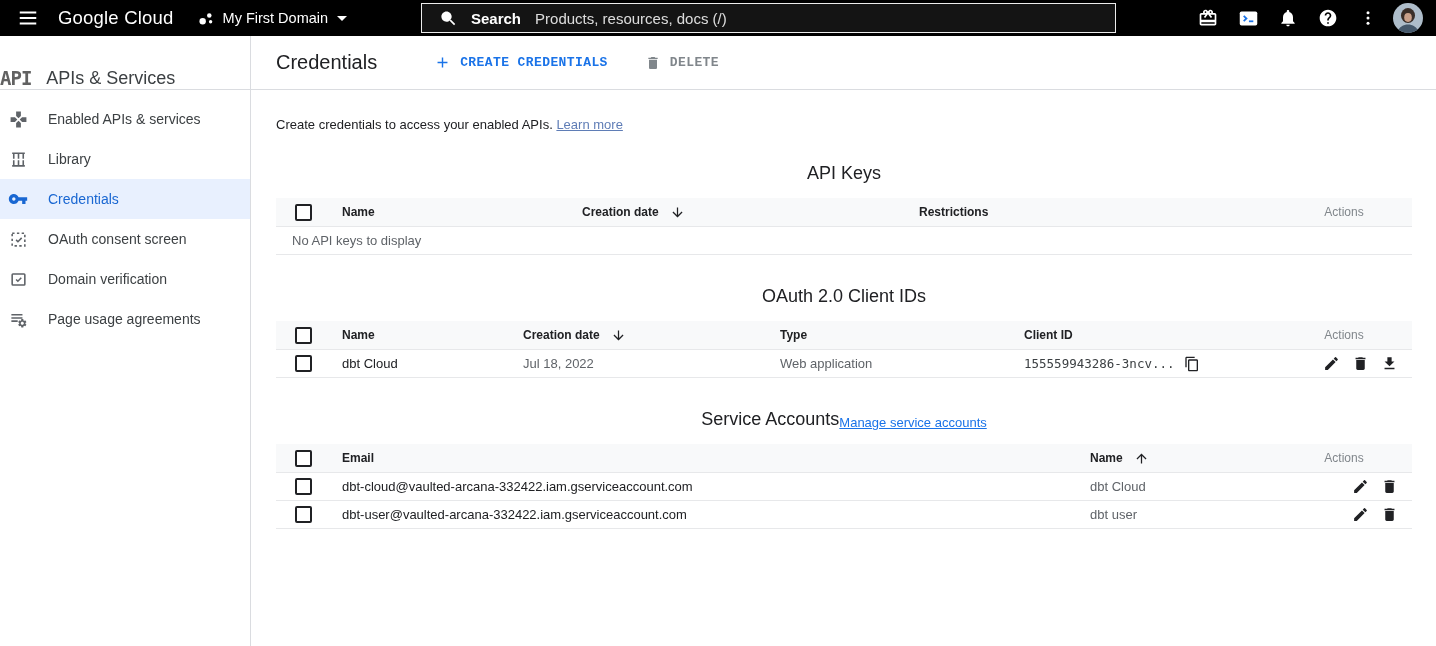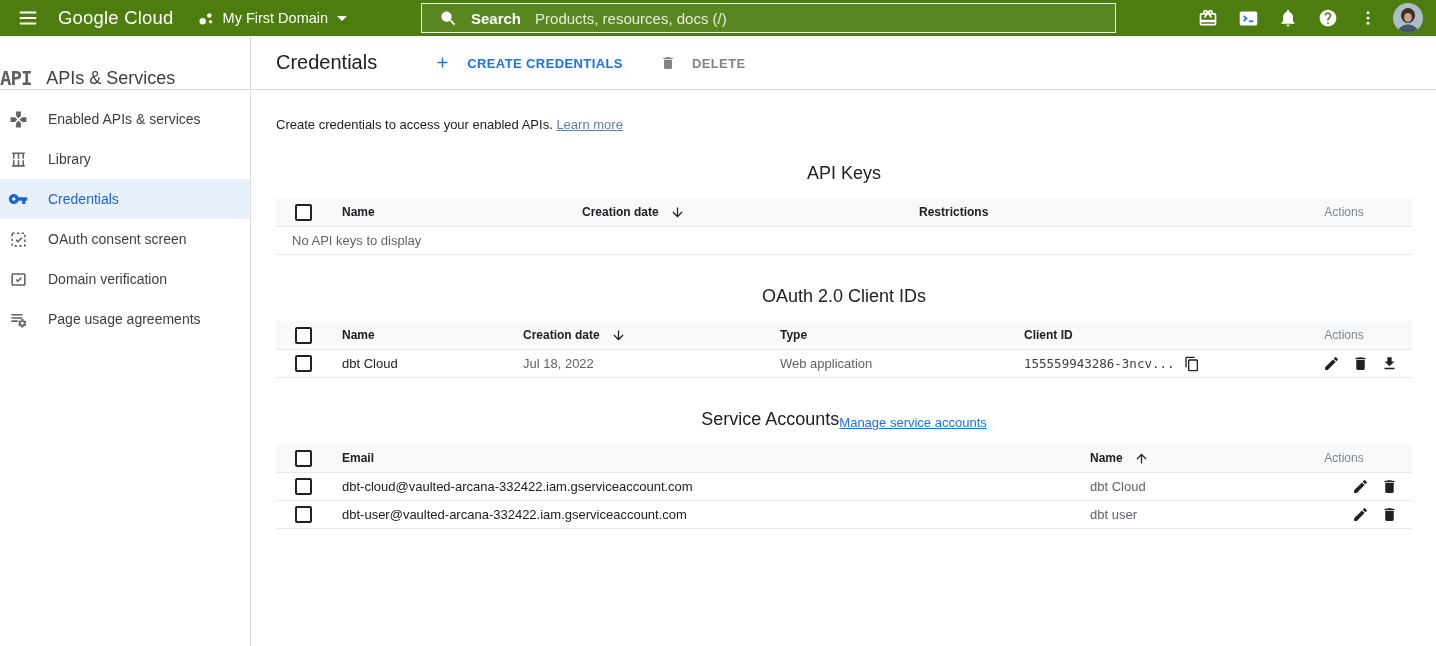--- a/index.html
+++ b/index.html
@@ -1,20 +1,20 @@
 <!DOCTYPE html>
 <html><head>
 <meta charset="utf-8">
 <style>
   * { margin:0; padding:0; box-sizing:border-box; }
   html,body { width:1436px; height:646px; overflow:hidden; background:#fff;
               font-family:"Liberation Sans", sans-serif; color:#202124; }
 
   
-  .topbar { position:relative; height:36px; background:#4d7c0f; display:flex;
+  .topbar { position:relative; height:36px; background:#000000; display:flex;
             align-items:center; color:#fff; }
   .icon-btn { display:flex; align-items:center; justify-content:center;
               background:none; border:none; color:#fff; cursor:pointer; padding:0; }
   .hamburger { margin-left:14px; width:28px; height:28px; }
   .gc-logo { margin-left:16px; font-size:18.5px; font-weight:500; letter-spacing:.2px;
              color:#fff; white-space:nowrap; }
   .project-switcher { margin-left:23px; display:flex; align-items:center; gap:9px;
                       font-size:14.5px; cursor:pointer; white-space:nowrap; }
   .caret-down { width:0; height:0; border-left:5px solid transparent;
                 border-right:5px solid transparent; border-top:5px solid #fff; }
@@ -31,22 +31,22 @@
 
   
   .header-row { height:54px; display:flex; border-bottom:1px solid #dadce0; }
   .sidebar-head { width:251px; flex:none; border-right:1px solid #dadce0;
                   display:flex; align-items:flex-end; }
   .api-glyph { font-family:"DejaVu Sans Mono", monospace; font-weight:bold;
                font-size:19px; color:#616161; letter-spacing:-1px; }
   .sidebar-title { margin-left:15px; font-size:18px; color:#3c4043; white-space:nowrap; }
   .page-head { flex:1; display:flex; align-items:center; }
   .page-title { margin-left:25px; font-size:20px; font-weight:400; color:#202124; }
-  .txt-btn { display:flex; align-items:flex-end; gap:16px; background:none; border:none;
-             font-family:Liberation Sans, sans-serif; font-size:13px; font-weight:700; letter-spacing:.4px;
+  .txt-btn { display:flex; align-items:center; gap:9px; background:none; border:none;
+             font-family:Liberation Mono, monospace; font-size:13px; font-weight:700; letter-spacing:.4px;
              cursor:pointer; }
   .create-btn { margin-left:57px; color:#1a73e8; }
   .delete-btn { margin-left:37px; color:#80868b; }
 
   
   .content-row { display:flex; height:556px; }
   .sidebar { width:251px; flex:none; border-right:1px solid #dadce0; padding-top:9px; }
   .nav-item { height:40px; display:flex; align-items:center; padding-left:8px;
               font-size:14px; color:#3c4043; cursor:pointer; white-space:nowrap; }
   .nav-item .nicon { width:20px; height:20px; flex:none; color:#5f6368;

